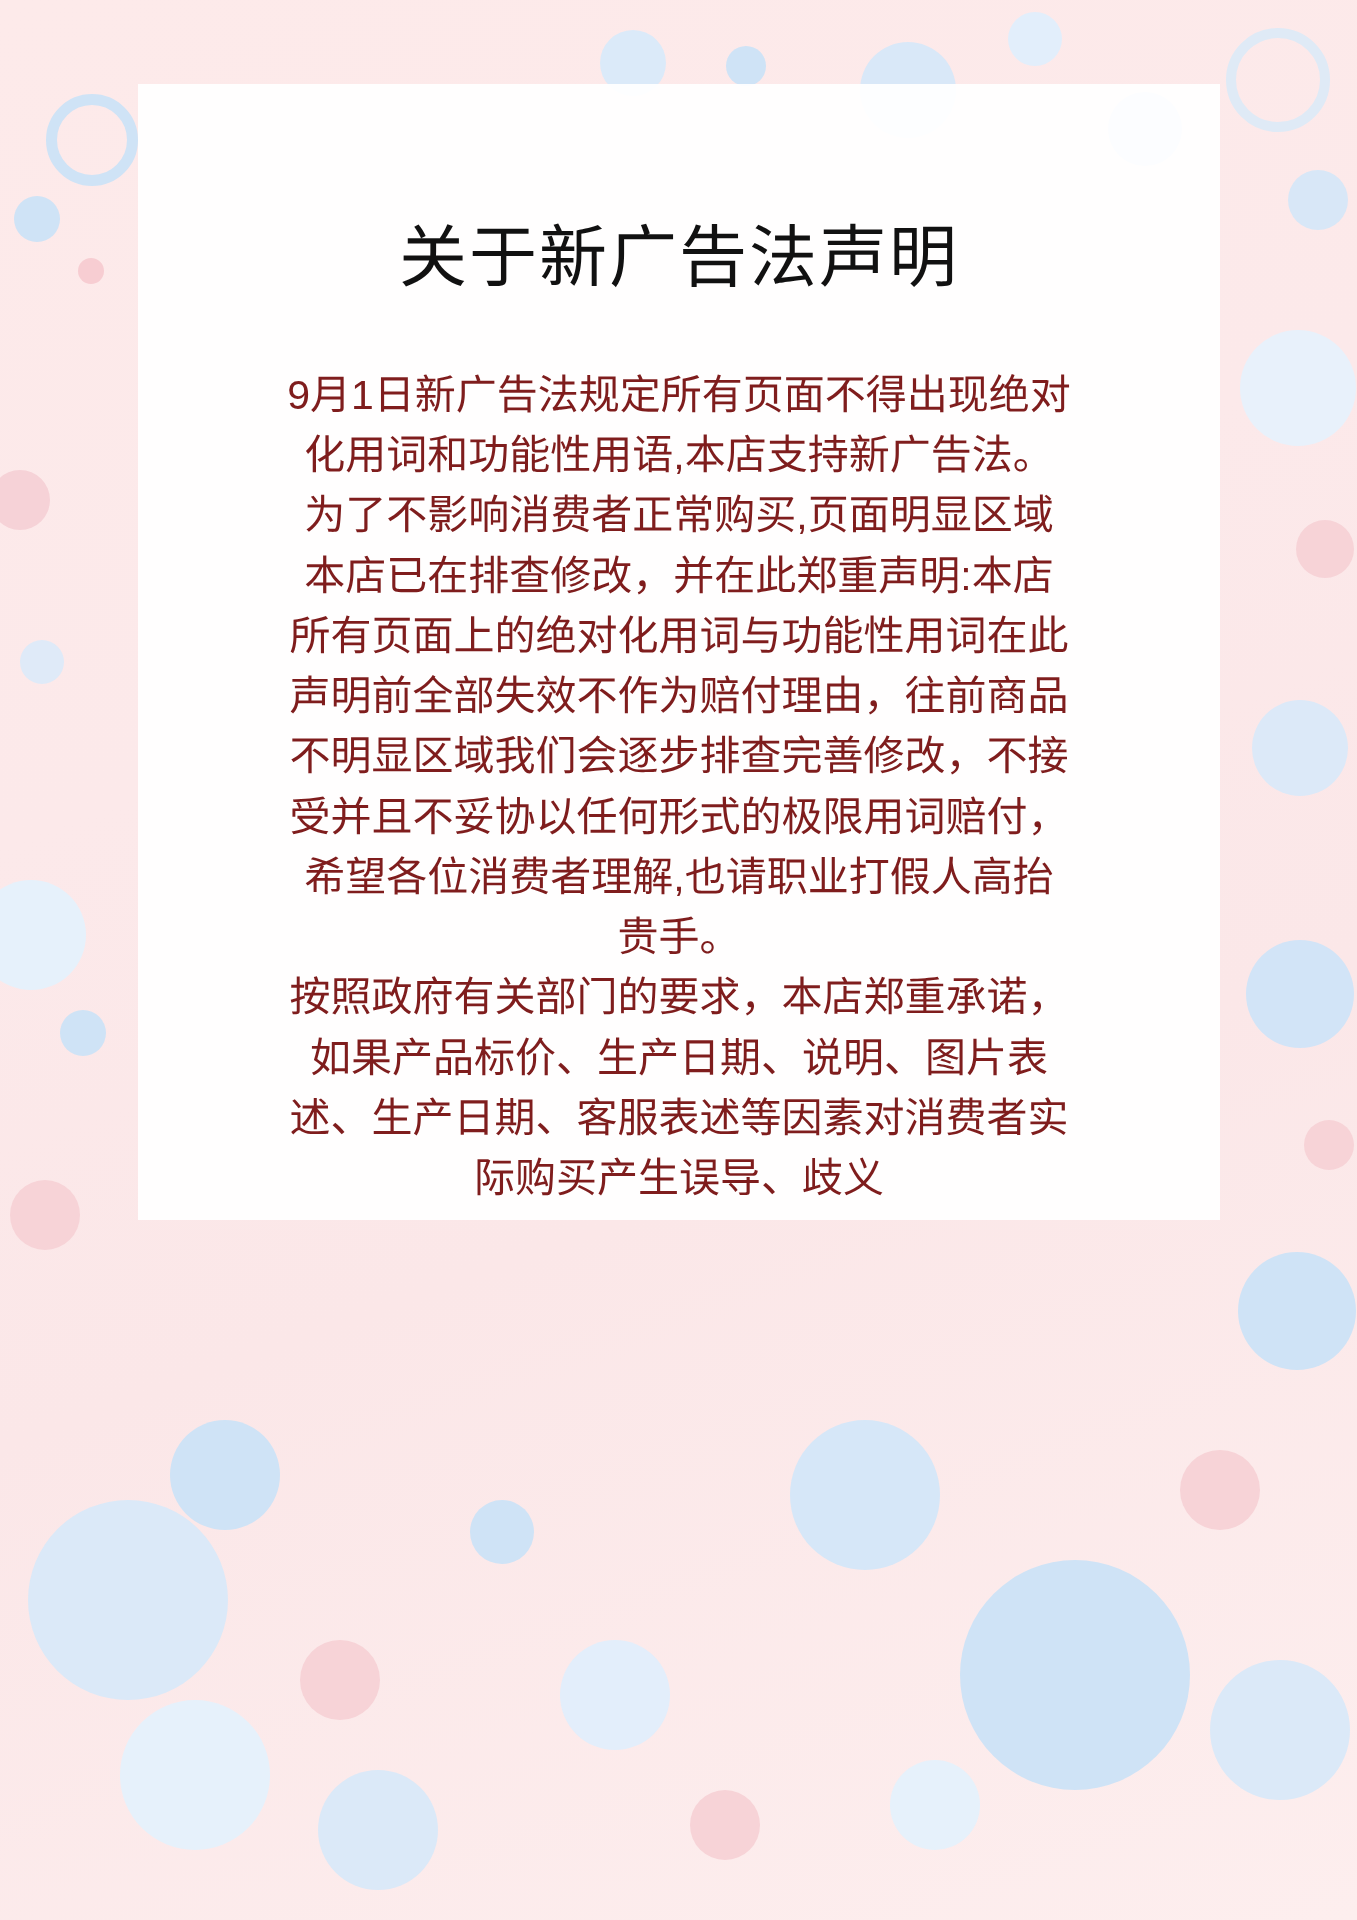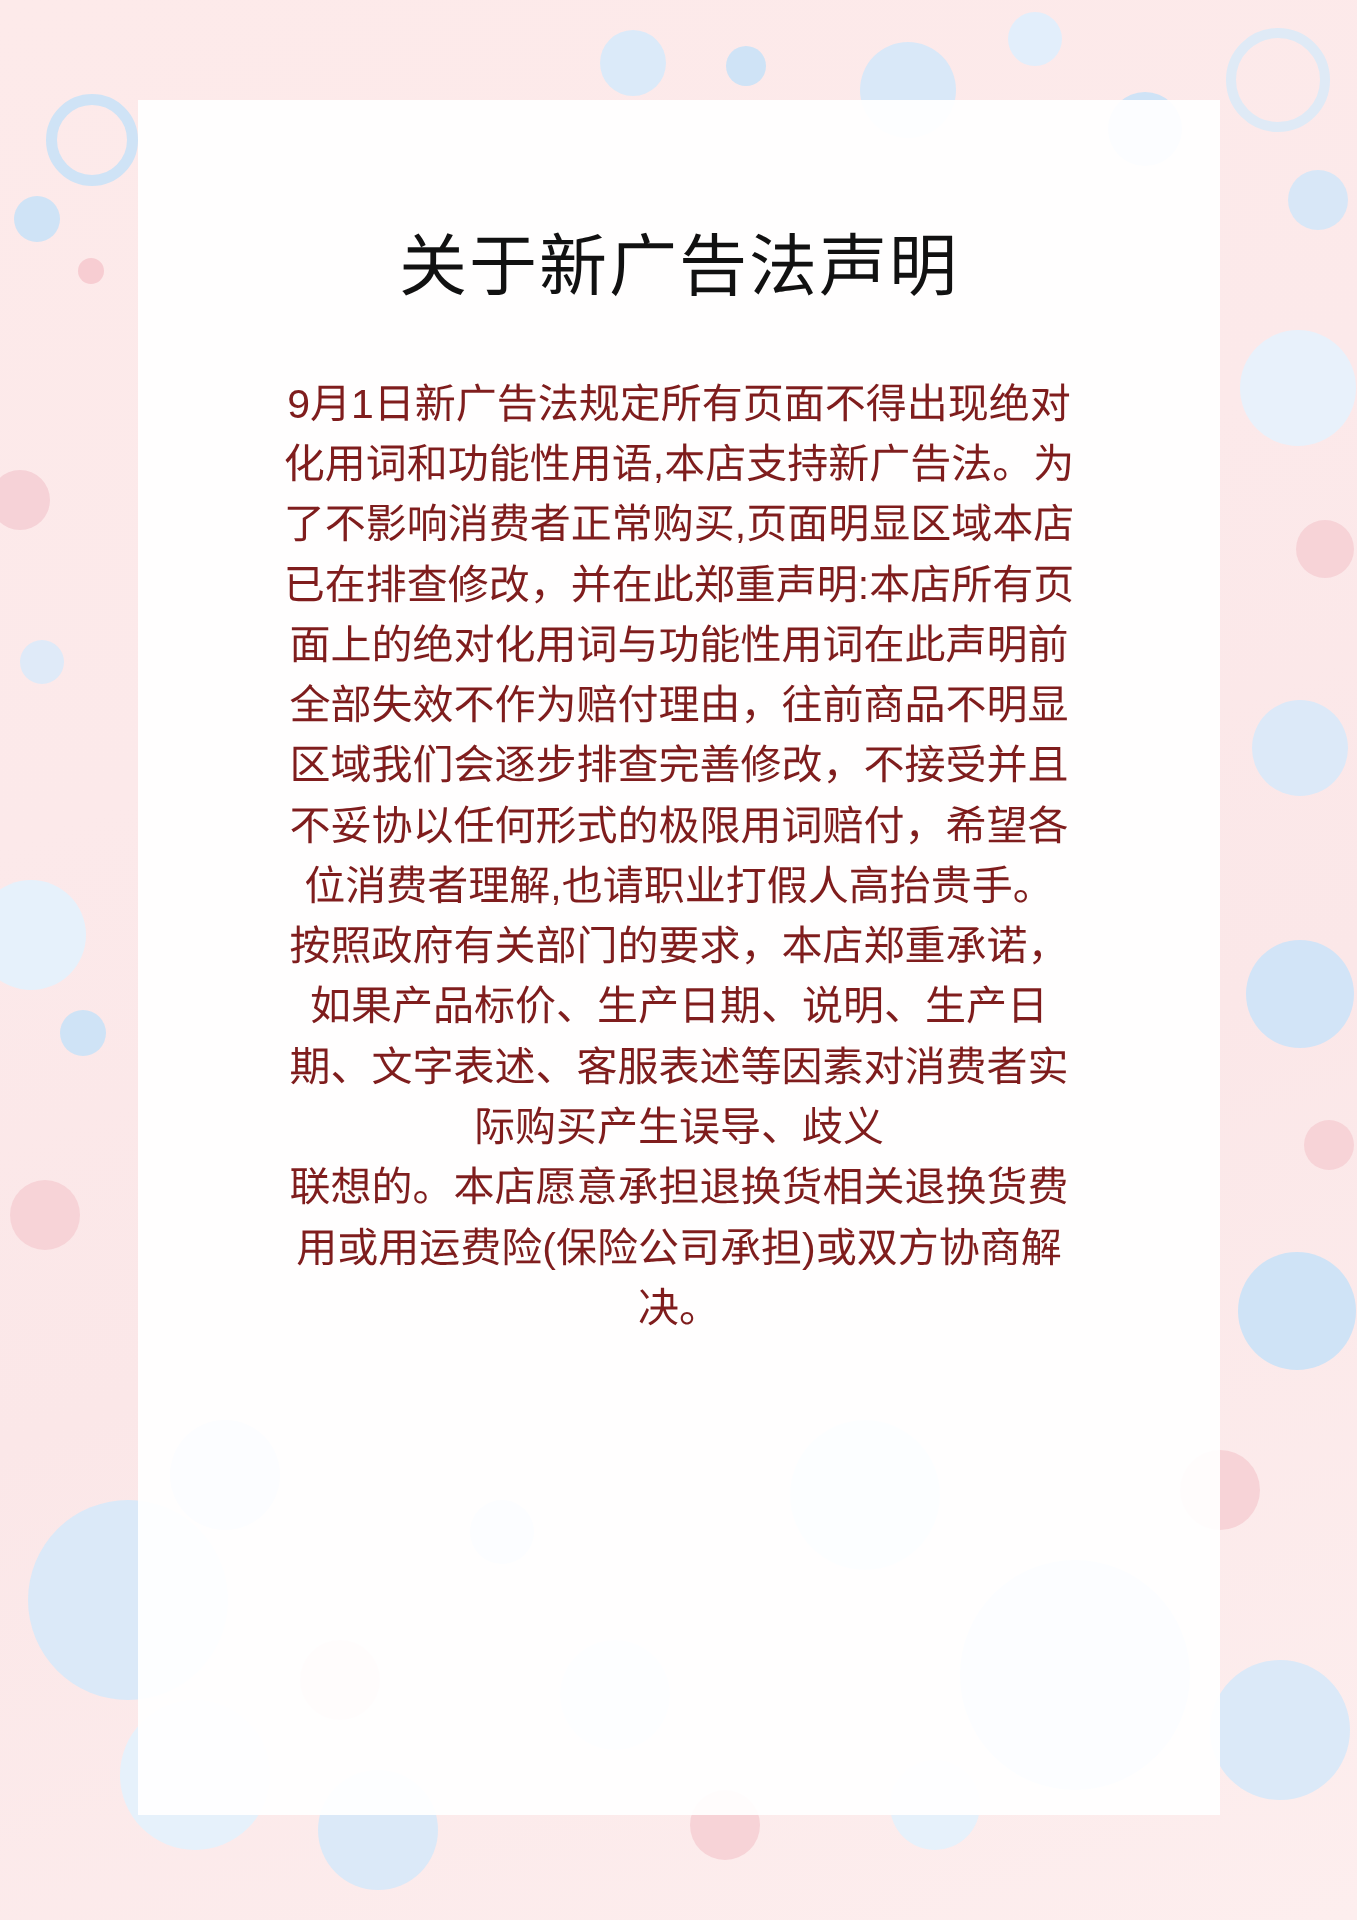--- a/index.html
+++ b/index.html
@@ -27,26 +27,26 @@
     pointer-events: none;
   }
   .bubble {
     position: absolute;
     border-radius: 50%;
   }
   
   .card {
     position: absolute;
     left: 138px;
-    top: 100px;
+    top: 84px;
     width: 1082px;
-    height: 1715px;
+    height: 1136px;
     background: rgba(255,255,255,0.93);
     box-sizing: border-box;
-    padding: 9px;
+    padding: 16px;
     z-index: 5;
   }
   .title {
     text-align: center;
     font-size: 68px;
     line-height: 1.1;
     letter-spacing: 2px;
     color: #111111;
     font-weight: 400;
     margin: 0;
@@ -116,18 +116,17 @@
     <div class="bubble" style="left:960px; top:1560px; width:230px; height:230px; background:#cfe3f6;"></div>
     <div class="bubble" style="left:890px; top:1760px; width:90px; height:90px; background:#e6f1fb;"></div>
     <div class="bubble" style="left:1180px; top:1450px; width:80px; height:80px; background:#f7d3d7;"></div>
     <div class="bubble" style="left:1210px; top:1660px; width:140px; height:140px; background:#dbe9f8;"></div>
   </div>
 
   <div class="card">
     <h1 class="title">关于新广告法声明</h1>
     <div class="body-text">
       <p class="para">9月1日新广告法规定所有页面不得出现绝对化用词和功能性用语,本店支持新广告法。为了不影响消费者正常购买,页面明显区域本店已在排查修改，并在此郑重声明:本店所有页面上的绝对化用词与功能性用词在此声明前全部失效不作为赔付理由，往前商品不明显区域我们会逐步排查完善修改，不接受并且不妥协以任何形式的极限用词赔付，希望各位消费者理解,也请职业打假人高抬贵手。</p>
-      <p class="para">按照政府有关部门的要求，本店郑重承诺，如果产品标价、生产日期、说明、生产日期、文字表述、客服表述等因素对消费者实际购买产生误导、歧义</p>
-      <p class="para">联想的。本店愿意承担退换货相关退换货费用或用运费险(保险公司承担)或双方协商解决。</p>
+      <p class="para">按照政府有关部门的要求，本店郑重承诺，如果产品标价、生产日期、说明、图片表述、生产日期、客服表述等因素对消费者实际购买产生误导、歧义</p>
     </div>
   </div>
 
 </div>
 
 </body></html>

